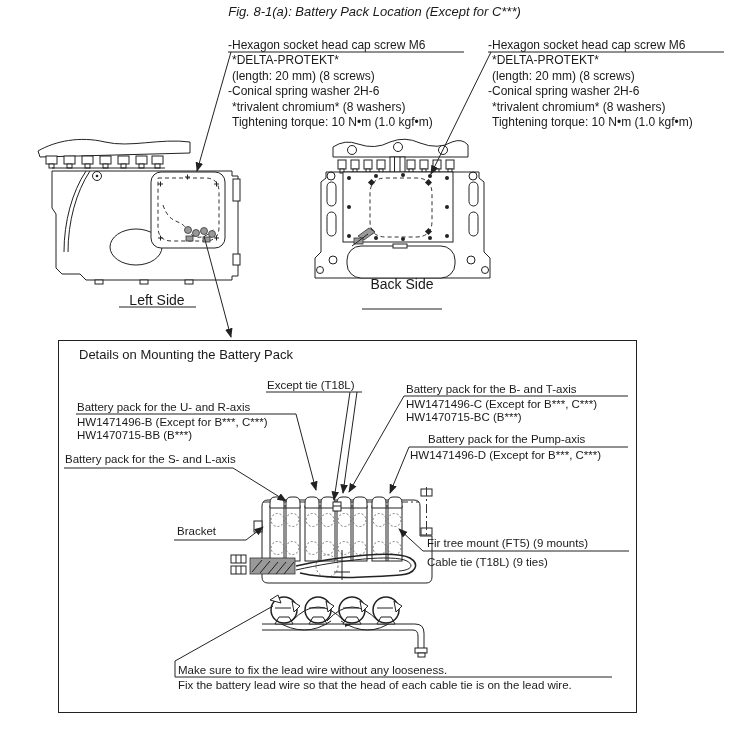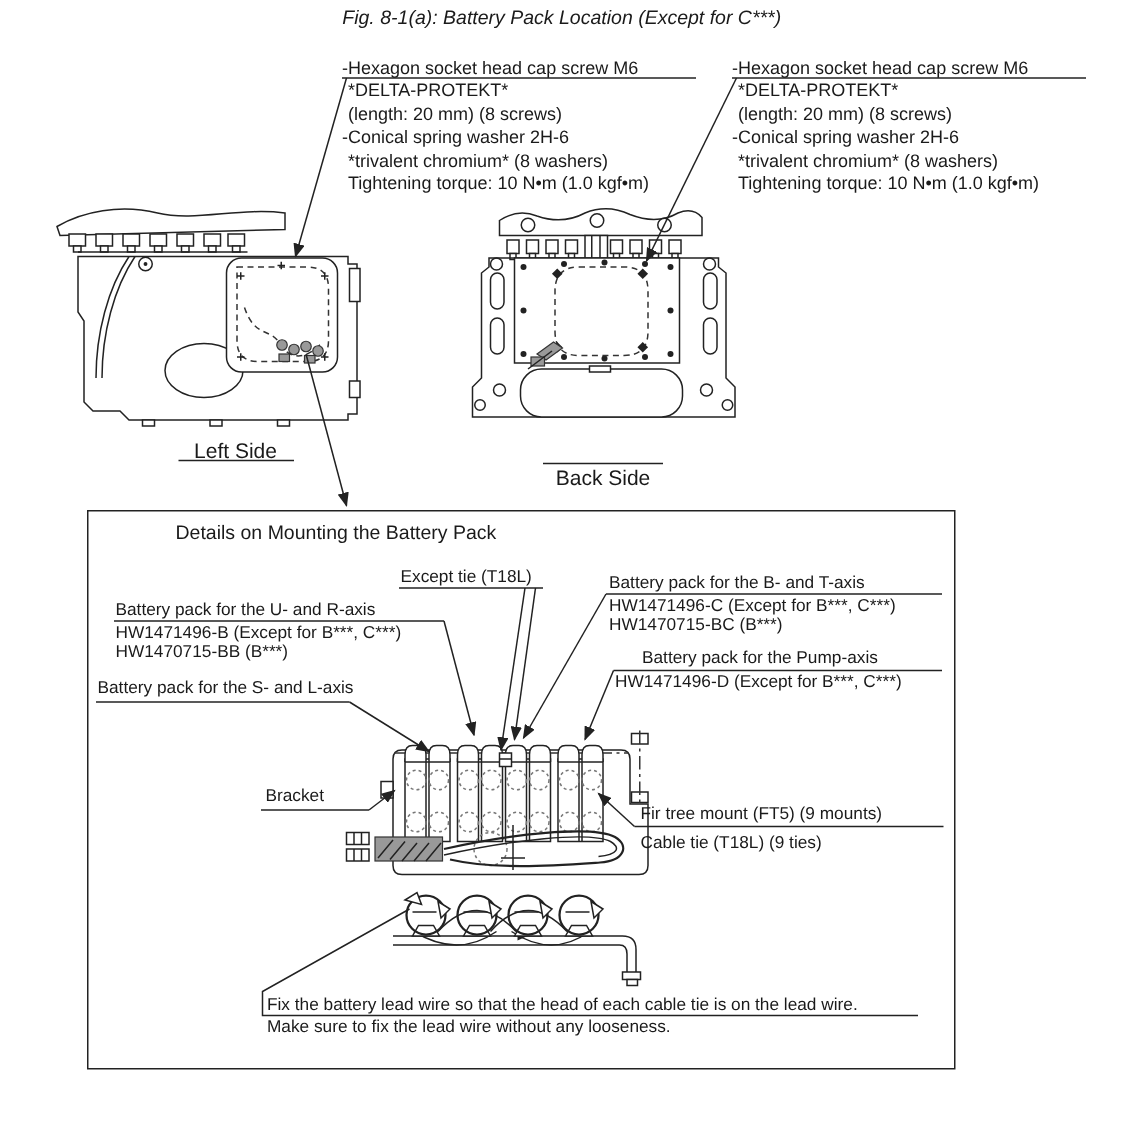--- a/index.html
+++ b/index.html
@@ -3,21 +3,21 @@
 <meta charset="utf-8">
 <style>
   html,body{margin:0;padding:0;background:#fff;}
   .page{position:relative;width:749px;height:749px;background:#fff;overflow:hidden;
         font-family:"Liberation Sans","DejaVu Sans",sans-serif;color:#1a1a1a;}
   .abs{position:absolute;white-space:nowrap;}
   .fig-title{left:0;top:4px;width:749px;text-align:center;font-style:italic;font-size:13px;}
   .note{font-size:12px;line-height:15.4px;}
   .note .ind{padding-left:4px;}
   .viewlab{font-size:14px;}
-  .boxtitle{font-size:13px;margin-left:38px;}
+  .boxtitle{font-size:13px;}
   .dlab{font-size:11.5px;line-height:13px;}
   .dlab3{font-size:11.5px;line-height:12.7px;}
   .bnote{font-size:11.5px;line-height:15.4px;}
   .detailbox{position:absolute;left:58px;top:340px;width:577px;height:371px;border:1.5px solid #222;}
   svg{position:absolute;left:0;top:0;pointer-events:none;}
   .ln{stroke:#222;fill:none;stroke-width:1;}
   .ln2{stroke:#222;fill:none;stroke-width:1.5;}
   .fw{fill:#fff;stroke:#222;stroke-width:1;}
   .dash{stroke:#333;fill:none;stroke-width:1;stroke-dasharray:4 3;}
   .dots{stroke:#777;fill:none;stroke-width:1;stroke-dasharray:2 2;}
@@ -257,21 +257,21 @@
   <div class="abs note" style="left:488px;top:38px;">
     <div>-Hexagon socket head cap screw M6</div>
     <div class="ind">*DELTA-PROTEKT*</div>
     <div class="ind">(length: 20 mm) (8 screws)</div>
     <div>-Conical spring washer 2H-6</div>
     <div class="ind">*trivalent chromium* (8 washers)</div>
     <div class="ind">Tightening torque: 10 N•m (1.0 kgf•m)</div>
   </div>
 
   <div class="abs viewlab" style="left:157px;top:292px;transform:translateX(-50%);">Left Side</div>
-  <div class="abs viewlab" style="left:402px;top:310px;transform:translateX(-50%);">Back Side</div>
+  <div class="abs viewlab" style="left:402px;top:276px;transform:translateX(-50%);">Back Side</div>
 
   <div class="abs boxtitle" style="left:79px;top:347px;">Details on Mounting the Battery Pack</div>
 
   <div class="abs dlab" style="left:267px;top:379px;">Except tie (T18L)</div>
 
   <div class="abs dlab" style="left:77px;top:401px;">Battery pack for the U- and R-axis</div>
   <div class="abs dlab" style="left:77px;top:416px;">
     <div>HW1471496-B (Except for B***, C***)</div>
     <div>HW1470715-BB (B***)</div>
   </div>
@@ -287,17 +287,17 @@
   <div class="abs dlab" style="left:428px;top:433px;">Battery pack for the Pump-axis</div>
   <div class="abs dlab" style="left:410px;top:449px;">
     <div>HW1471496-D (Except for B***, C***)</div>
   </div>
 
   <div class="abs dlab" style="left:177px;top:525px;">Bracket</div>
   <div class="abs dlab" style="left:427px;top:537px;">Fir tree mount (FT5) (9 mounts)</div>
   <div class="abs dlab" style="left:427px;top:556px;">Cable tie (T18L) (9 ties)</div>
 
   <div class="abs bnote" style="left:178px;top:663px;">
+    <div>Make sure to fix the lead wire without any looseness.</div>
     <div>Fix the battery lead wire so that the head of each cable tie is on the lead wire.</div>
-    <div>Make sure to fix the lead wire without any looseness.</div>
   </div>
 
 </div>
 
 </body></html>

